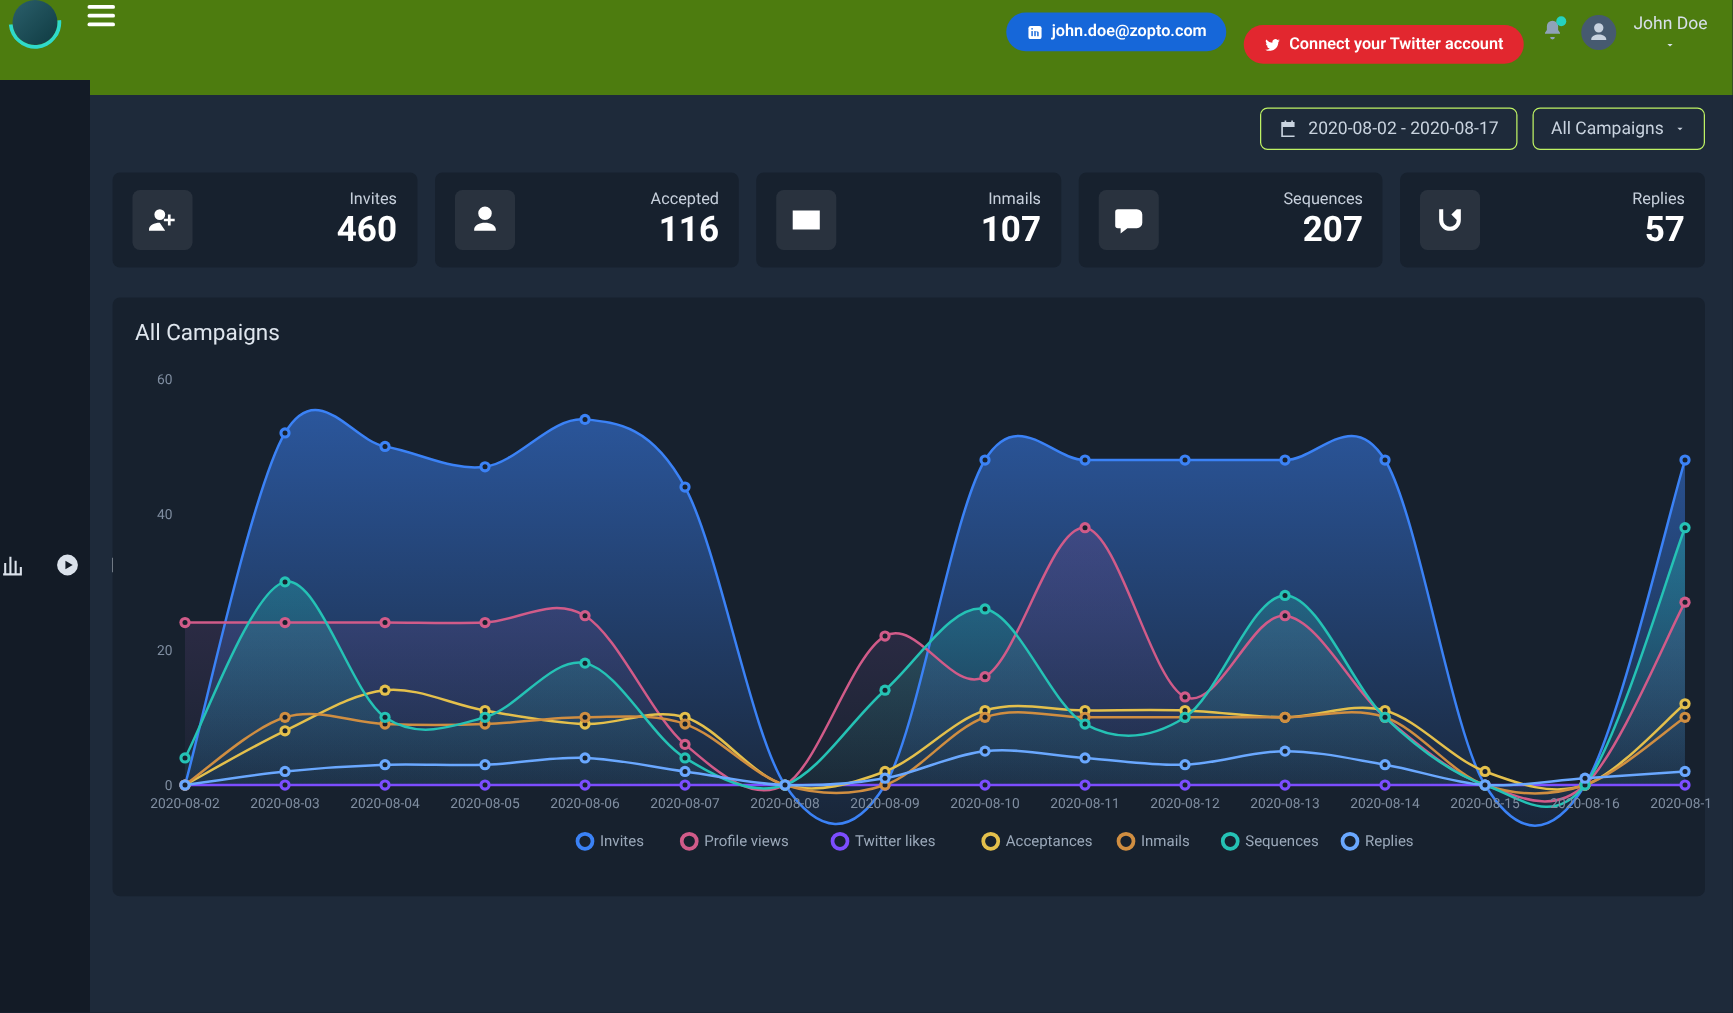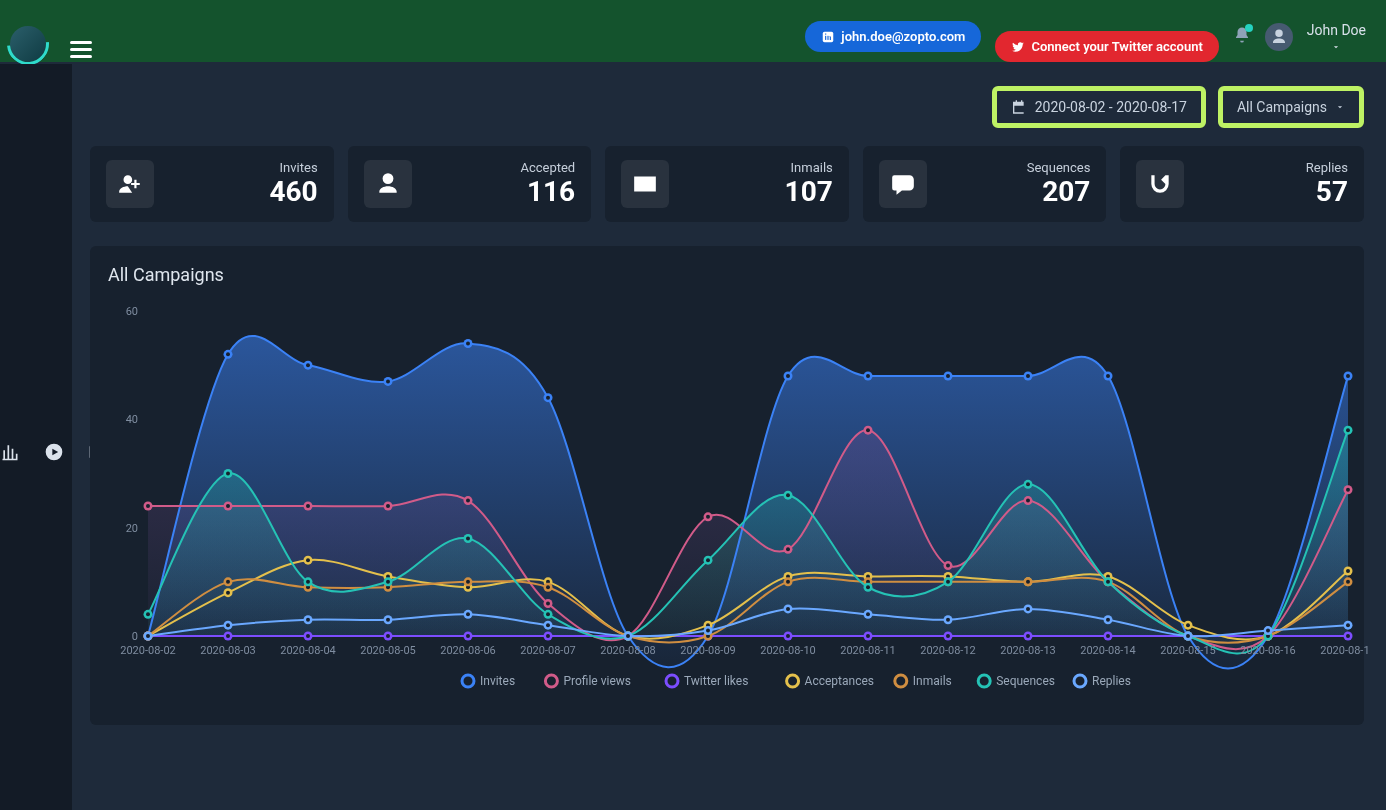--- a/index.html
+++ b/index.html
@@ -9,24 +9,24 @@
   color: #aab5c0;
   width: 1386px;
   height: 810px;
   overflow: hidden;
 }
 
 
 .topbar {
   position: absolute;
   top: 0; left: 0; right: 0;
-  height: 62px;
-  background: #14532d;
+  height: 76px;
+  background: #4d7c0f;
   display: flex;
-  align-items: flex-end;
+  align-items: flex-start;
   padding: 0 20px 0 10px;
 }
 .logo {
   width: 36px; height: 36px;
   border-radius: 50%;
   background: linear-gradient(135deg, #2b5f6b, #0f3b42);
   display:flex;align-items:center;justify-content:center;
   margin-right: 24px;
   position:relative;
 }
@@ -50,21 +50,21 @@
   background:#131b26;
   display:flex;flex-direction:row;align-items:center;padding-top:30px;gap:24px;
 }
 .sb-item{width:24px;height:24px;display:flex;align-items:center;justify-content:center;cursor:pointer;position:relative;}
 .sb-item svg{width:20px;height:20px;fill:#dbe2eb;}
 .badge{position:absolute;top:10px;left:12px;background:#e2272f;color:#fff;font-size:11px;font-weight:700;padding:2px 6px;border-radius:10px;}
 
 
 .main{position:absolute;top:64px;left:68px;right:0;bottom:0;padding:22px;overflow:auto;}
 .filters{display:flex;justify-content:flex-end;gap:12px;margin-bottom:18px;}
-.fbtn{border:5px solid #bef264;border-radius:6px;padding:8px 14px;color:#c9d3df;font-size:14px;display:flex;align-items:center;gap:8px;cursor:pointer;}
+.fbtn{border:1px solid #bef264;border-radius:6px;padding:8px 14px;color:#c9d3df;font-size:14px;display:flex;align-items:center;gap:8px;cursor:pointer;}
 
 
 .cards{display:flex;gap:14px;margin-bottom:24px;}
 .card{flex:1;background:#17212e;border-radius:6px;padding:14px 16px;display:flex;align-items:center;}
 .card-icon{width:48px;height:48px;background:rgba(255,255,255,0.08);border-radius:6px;display:flex;align-items:center;justify-content:center;margin-right:10px;}
 .card-icon svg{width:26px;height:26px;fill:#fff;}
 .card-text{flex:1;text-align:right;}
 .card-label{font-size:13px;color:#c6cfdb;display:block;}
 .card-value{font-size:28px;font-weight:700;color:#fff;}
 

